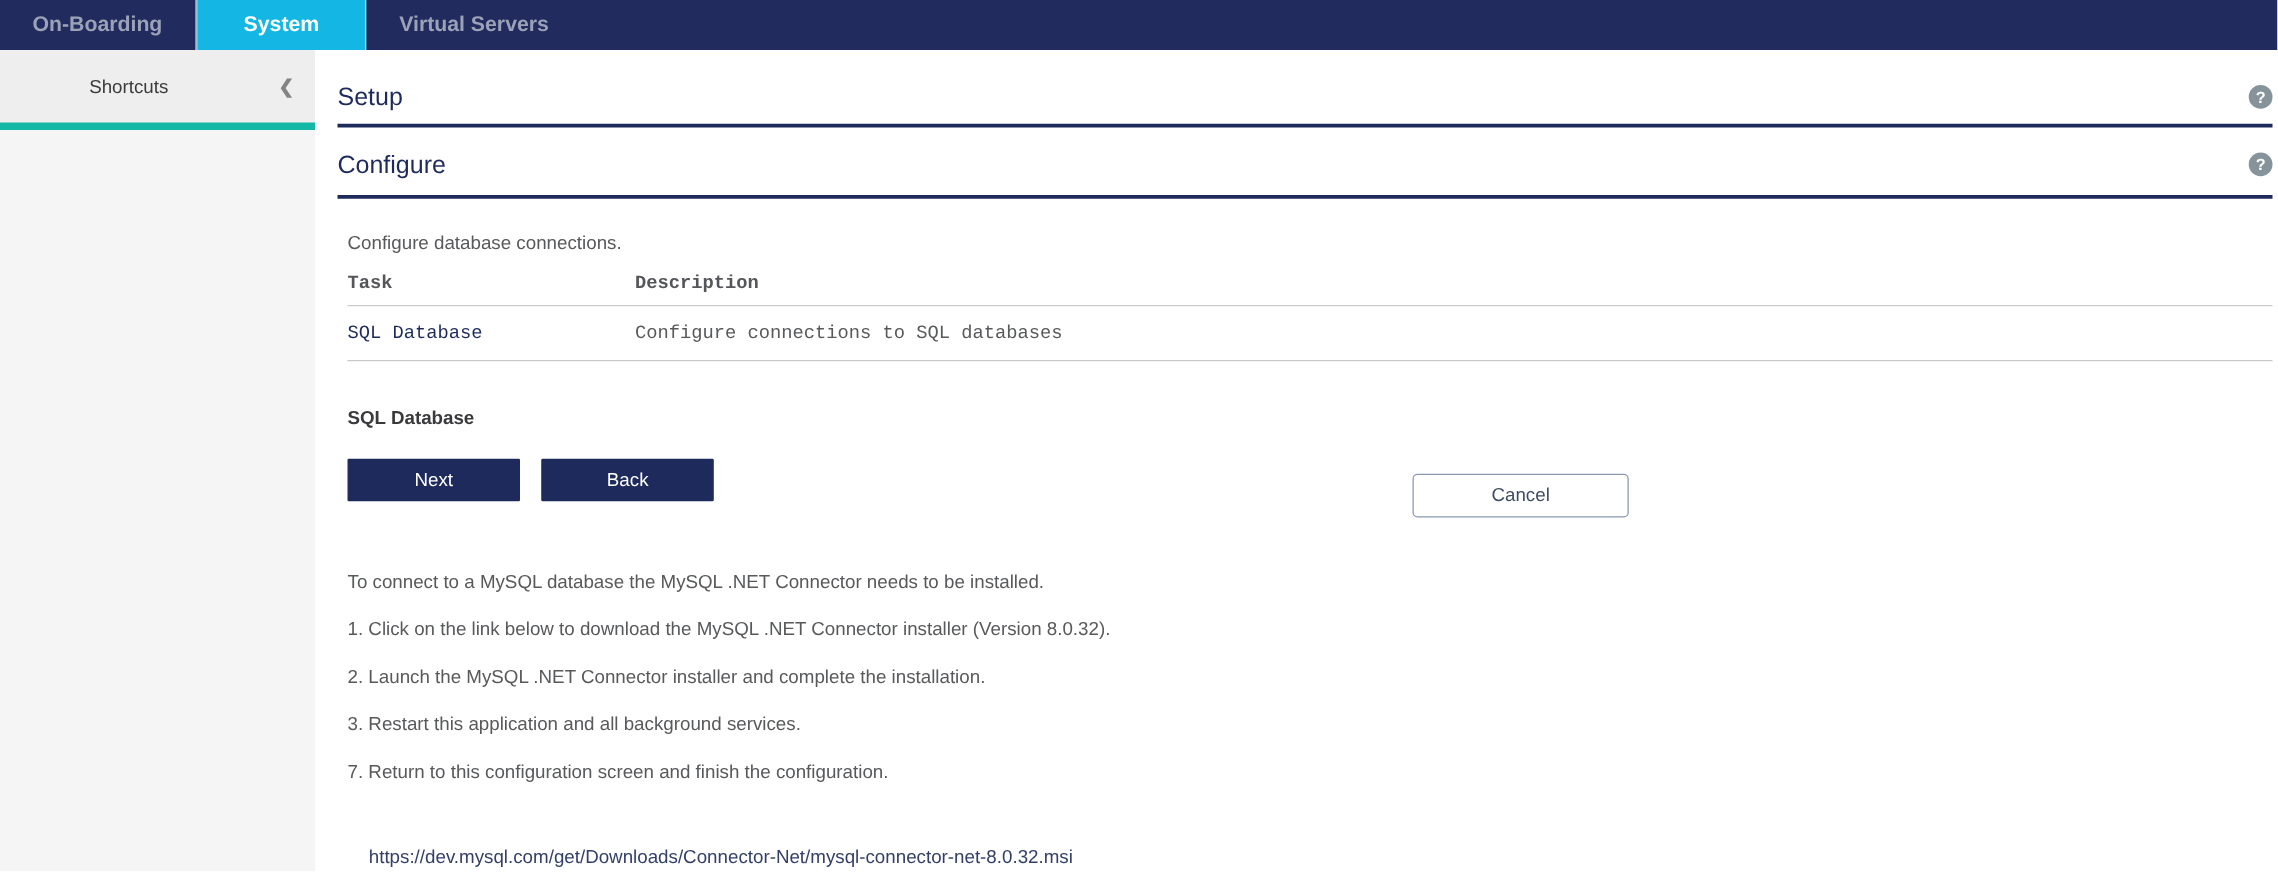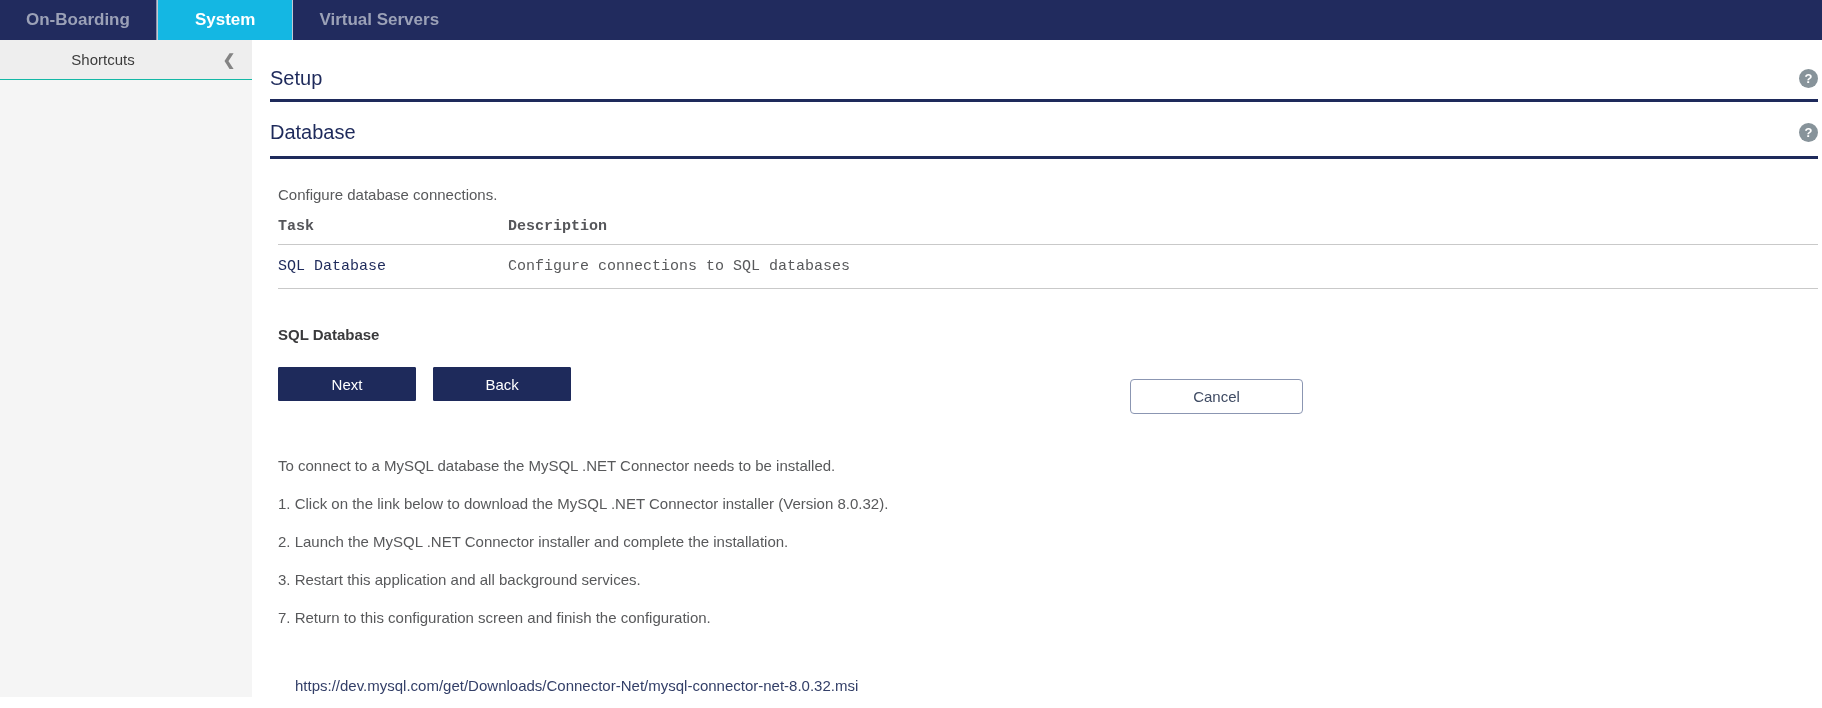--- a/index.html
+++ b/index.html
@@ -12,30 +12,30 @@
     font-size: 17px; font-weight: bold; cursor: pointer; }
   .nav-tab.first { border-right: 1px solid #8d93aa; }
   .nav-tab.active { background: #14b7e3; color: #ffffff; padding: 0 37px;
     border-left: 1px solid #c3c9d2; border-right: 1px solid #c3c9d2; }
 
   
   .layout { display: flex; height: 657px; }
 
   
   .sidebar { width: 252px; background: #f5f5f5; flex-shrink: 0; }
-  .sidebar-header { height: 40px; background: #eeeeee; border-bottom: 1px solid #14b8a6;
+  .sidebar-header { height: 64px; background: #eeeeee; border-bottom: 6px solid #14b8a6;
     display: flex; align-items: center; }
   .sidebar-title { flex: 1; text-align: center; font-size: 15px; color: #3c3c3c; }
   .collapse-btn { width: 46px; text-align: center; font-size: 15px; font-weight: bold;
     color: #848484; cursor: pointer; user-select: none; }
 
   
   .content { flex: 1; padding: 0 4px 0 18px; overflow: hidden; background: #ffffff; }
 
-  .section-hdr { display: flex; justify-content: space-between; align-items: flex-end;
+  .section-hdr { display: flex; justify-content: space-between; align-items: center;
     border-bottom: 3px solid #1e2a5b; }
   .section-hdr.setup { margin-top: 27px; padding-bottom: 9px; }
   .section-hdr.database { margin-top: 19px; padding-bottom: 12px; }
   .section-title { font-size: 20px; color: #1e2a5b; }
   .help-icon { width: 19px; height: 19px; border-radius: 50%; background: #87939a;
     color: #ffffff; font-size: 13px; font-weight: bold; display: flex; align-items: center;
     justify-content: center; cursor: pointer; margin-bottom: 2px; }
 
   .section-body { padding-left: 8px; color: #58595b; font-size: 15px; }
   .intro { margin-top: 27px; }
@@ -82,21 +82,21 @@
   </aside>
 
   <main class="content">
 
     <div class="section-hdr setup">
       <span class="section-title">Setup</span>
       <span class="help-icon">?</span>
     </div>
 
     <div class="section-hdr database">
-      <span class="section-title">Database</span>
+      <span class="section-title">Configure</span>
       <span class="help-icon">?</span>
     </div>
 
     <div class="section-body">
 
       <p class="intro">Configure database connections.</p>
 
       <table class="task-table">
         <thead>
           <tr>

